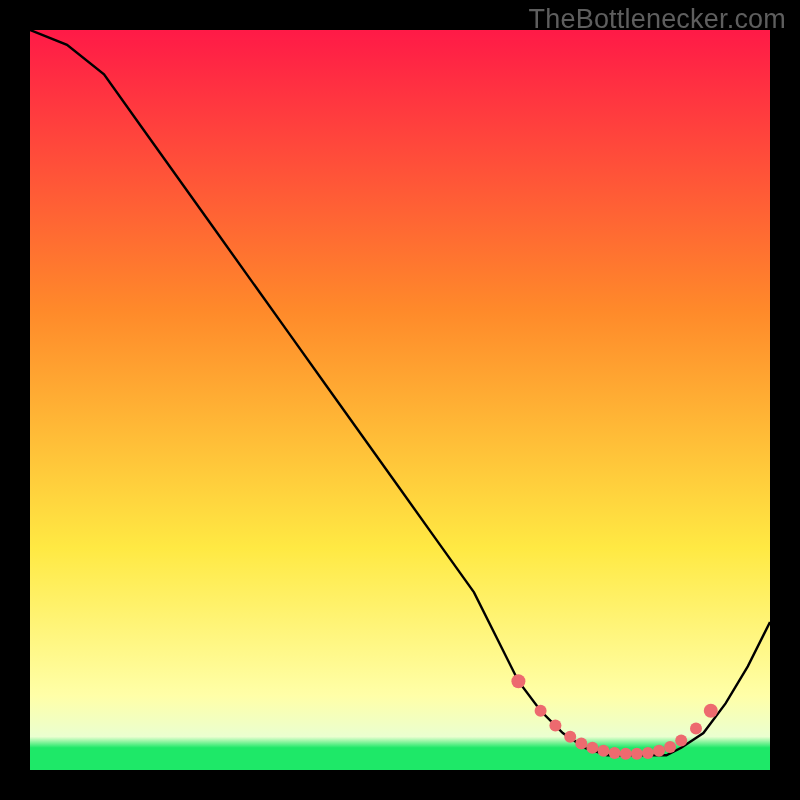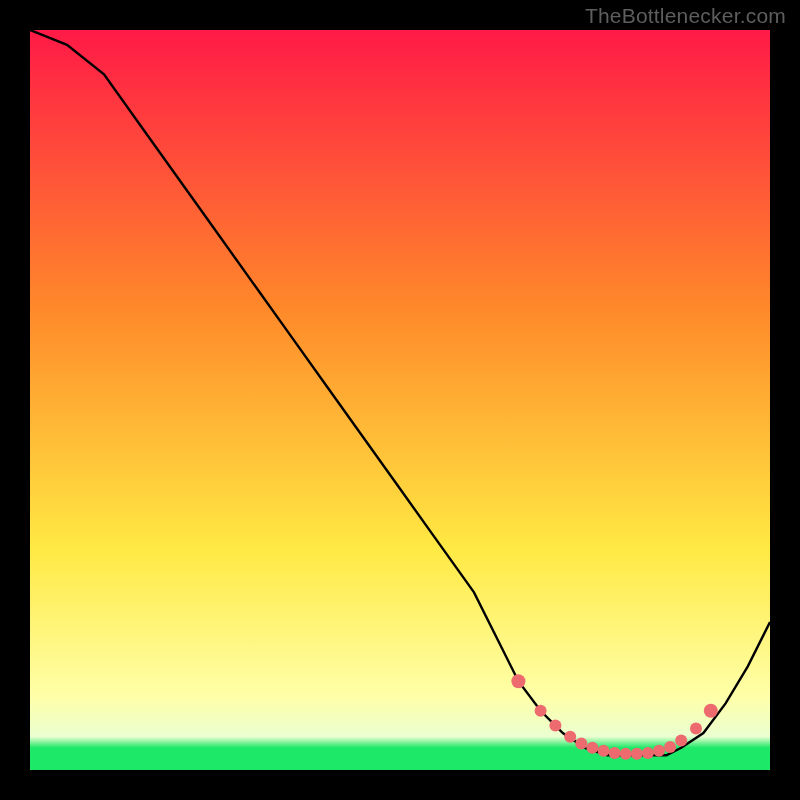--- a/index.html
+++ b/index.html
@@ -15,21 +15,21 @@
     position: relative;
     width: 800px;
     height: 800px;
     background: #000;
   }
   .watermark {
     position: absolute;
     top: 4px;
     right: 14px;
     color: #5e5e5e;
-    font-size: 21px;
+    font-size: 27px;
     letter-spacing: 0.2px;
     font-weight: 400;
   }
   .plot {
     position: absolute;
     left: 30px;
     top: 30px;
     width: 740px;
     height: 740px;
   }

